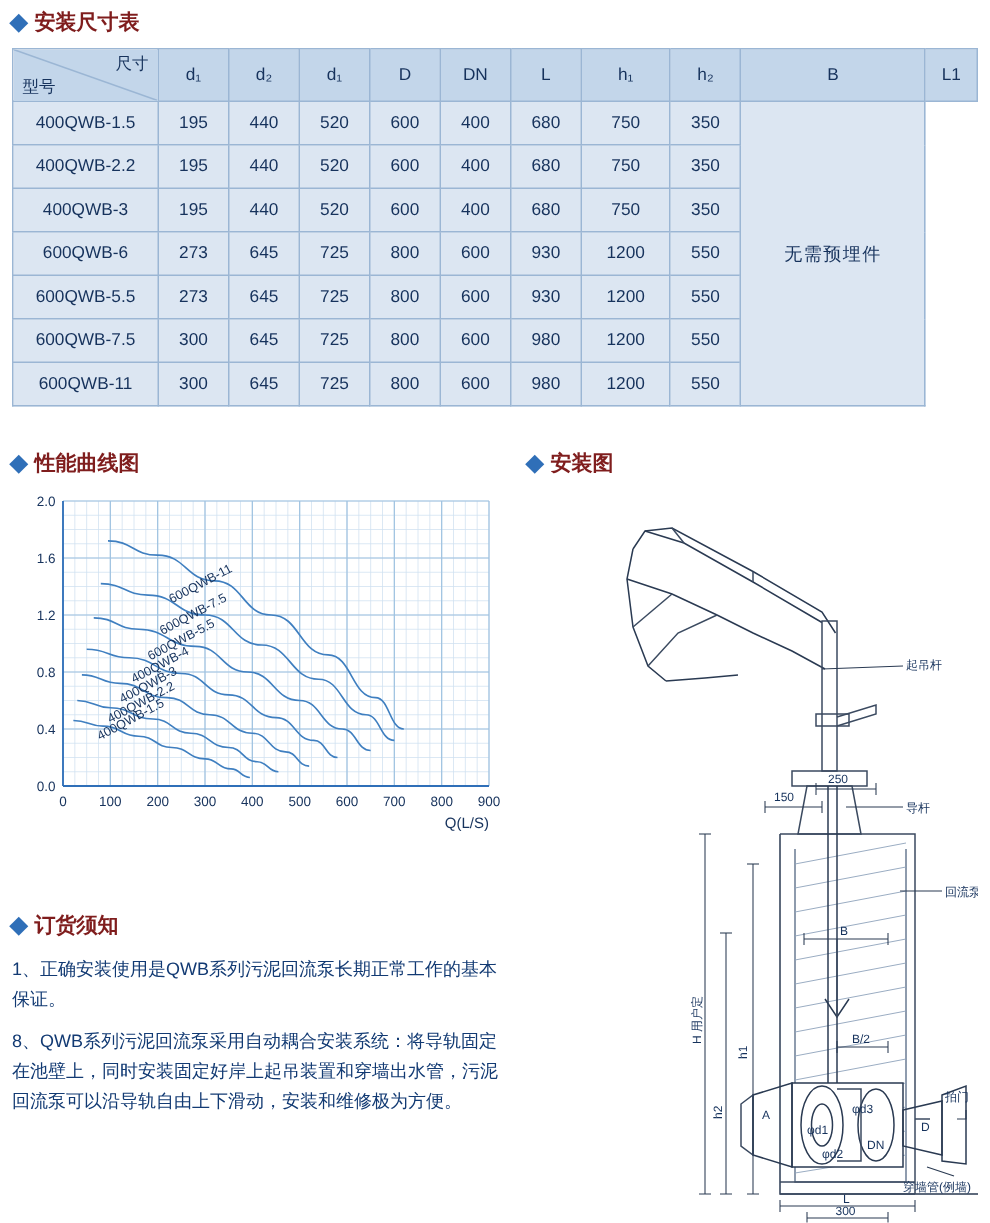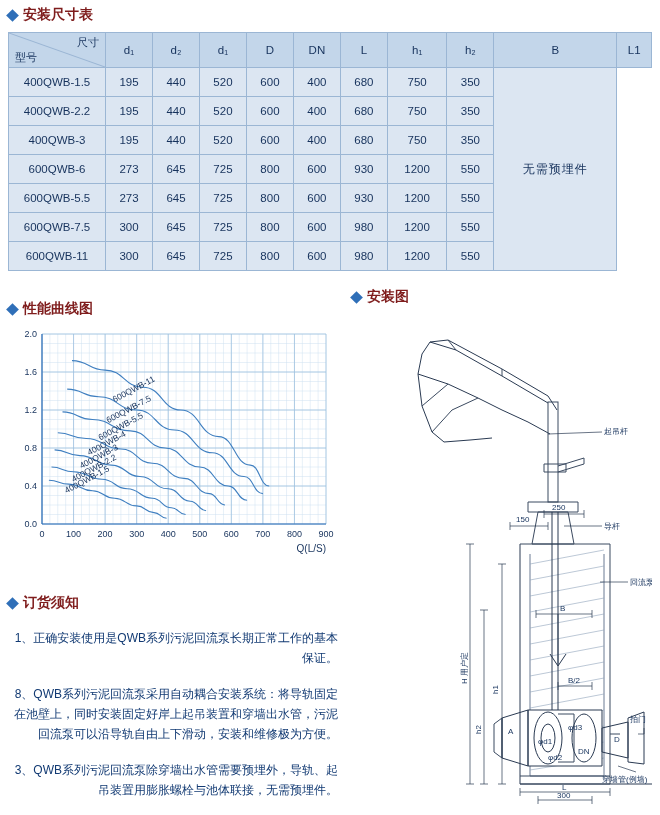--- a/index.html
+++ b/index.html
@@ -54,29 +54,29 @@
     width:118px;
     vertical-align:middle;
     line-height:19px;
     font-size:12px;
     letter-spacing:1px;
   }
   
   #curve-section{position:absolute;left:8px;top:300px;width:330px;}
   #curve-wrap{position:relative;width:330px;height:240px;margin-top:8px;}
   
-  #drawing-section{position:absolute;left:352px;top:288px;width:300px;}
+  #drawing-section{position:absolute;left:352px;top:300px;width:300px;}
   #drawing-wrap{position:relative;width:300px;height:490px;margin-top:8px;}
   
-  #order-section{position:absolute;left:8px;top:594px;width:330px;text-align:right;}
+  #order-section{position:absolute;left:8px;top:608px;width:330px;}
   .note{
     margin-top:10px;font-size:12px;line-height:20px;color:#123a73;
     text-indent:0;
   }
-  .note p{margin:16px 0 8px 0;}
+  .note p{margin:2px 0 8px 0;}
 </style>
 </head>
 <body>
 
 <div id="install-table-section">
   <div class="sec-title">
     <span class="diamond"></span>
     <span>安装尺寸表</span>
   </div>
 
@@ -437,15 +437,14 @@
 </div>
 
 <div id="order-section">
   <div class="sec-title">
     <span class="diamond"></span>
     <span>订货须知</span>
   </div>
   <div class="note">
     <p>1、正确安装使用是QWB系列污泥回流泵长期正常工作的基本保证。</p>
     <p>8、QWB系列污泥回流泵采用自动耦合安装系统：将导轨固定在池壁上，同时安装固定好岸上起吊装置和穿墙出水管，污泥回流泵可以沿导轨自由上下滑动，安装和维修极为方便。</p>
-    <p>3、QWB系列污泥回流泵除穿墙出水管需要预埋外，导轨、起吊装置用膨胀螺栓与池体联接，无需预埋件。</p>
   </div>
 </div>
 
 </body></html>

